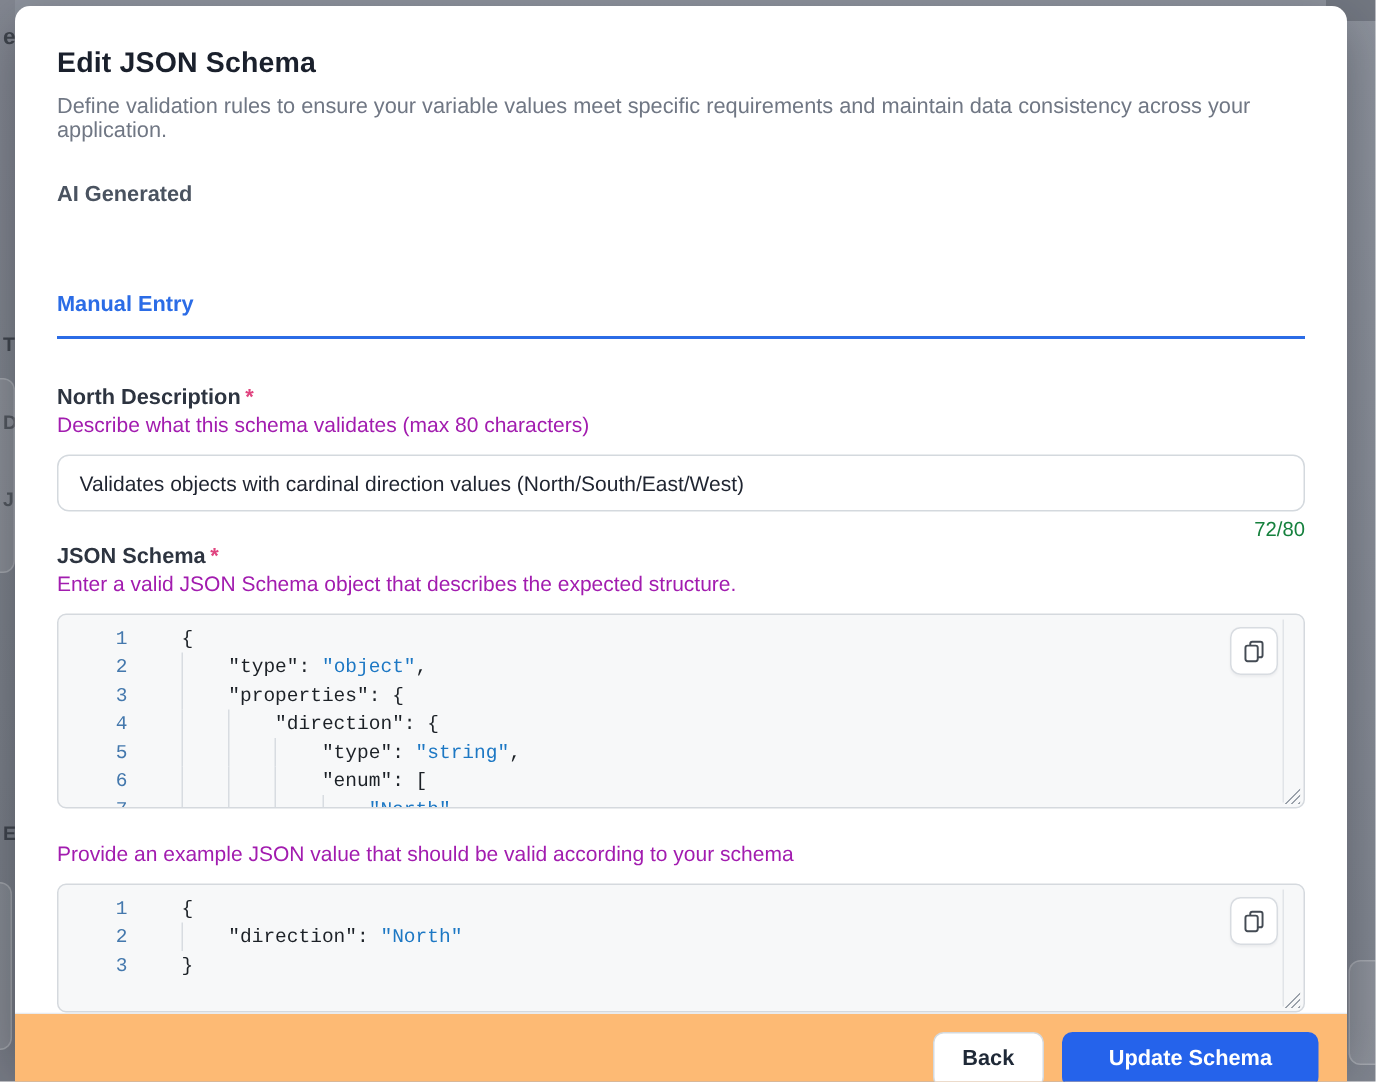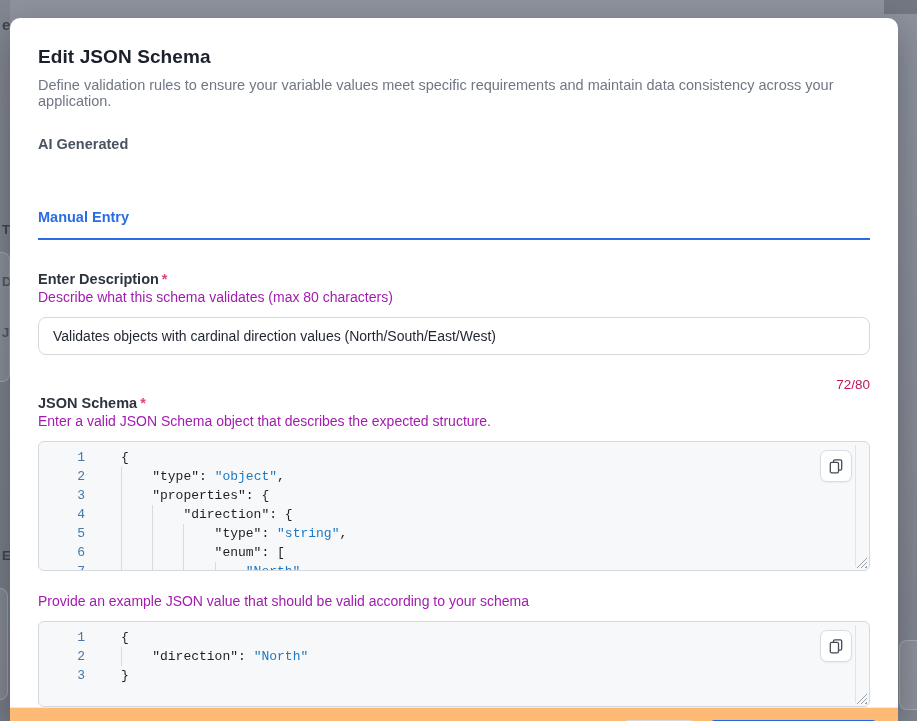--- a/index.html
+++ b/index.html
@@ -13,21 +13,21 @@
   
   .bg-frag { position:absolute; color:#3f444c; font-size:13px; font-weight:600; z-index:0; }
   .bg-band { position:absolute; left:0; top:0; bottom:0; width:10px; background:rgba(0,0,0,0.07); z-index:0; }
   .bg-box  { position:absolute; border-radius:8px; background:rgba(255,255,255,0.10);
              border:1px solid rgba(255,255,255,0.22); z-index:0; }
   .bg-darkstrip { position:absolute; background:rgba(45,50,60,0.28); z-index:0; }
   .bg-link { position:absolute; color:#5f7ad0; font-size:13px; z-index:0; }
 
   
   .modal {
-    position:absolute; left:10px; top:18px; width:888px; height:699px;
+    position:absolute; left:10px; top:4px; width:888px; height:699px;
     background:#ffffff; border-radius:10px; z-index:2;
     box-shadow:0 12px 34px rgba(20,24,32,0.35);
     display:flex; flex-direction:column;
   }
   .modal-main { padding:28px 28px 0; flex:1; }
 
   .m-title { font-size:19px; font-weight:700; color:#1a202c; letter-spacing:.1px; }
   .m-sub   { margin-top:9px; font-size:14.5px; color:#707784; }
 
   
@@ -40,21 +40,21 @@
   .field-label { font-size:14.5px; font-weight:700; color:#2d3440; }
   .req { color:#e0447f; font-weight:700; margin-left:3px; }
   .helper { margin-top:2px; font-size:14px; color:#a21caf; }
 
   .desc-field { margin-top:31px; }
   .text-input {
     margin-top:12px; width:100%; height:38px; border:1px solid #d4d9de; border-radius:8px;
     padding:0 14px; font-family:"Liberation Sans", sans-serif; font-size:14px; color:#1f2430;
     background:#fff; outline:none; display:block;
   }
-  .counter { margin-top:22px; text-align:right; font-size:13.5px; color:#be185d; height:18px; }
+  .counter { margin-top:4px; text-align:right; font-size:13.5px; color:#15803d; height:18px; }
 
   .schema-field { }
   .example-field { margin-top:22px; }
 
   
   .editor {
     position:relative; margin-top:12px; background:#f7f8f9;
     border:1px solid #d5d9de; border-radius:6px; overflow:hidden; padding-top:6px;
   }
   .editor.json-ed { height:130px; }
@@ -114,21 +114,21 @@
     <div class="m-title">Edit JSON Schema</div>
     <div class="m-sub">Define validation rules to ensure your variable values meet specific requirements and maintain data consistency across your application.</div>
 
     <div class="tabs">
       <div class="tab inactive">AI Generated</div>
       <div class="tab active">Manual Entry</div>
     </div>
 
     <div class="desc-field">
       <div class="field-label">
-        <span>Enter Description</span><span class="req">*</span>
+        <span>North Description</span><span class="req">*</span>
       </div>
       <div class="helper">Describe what this schema validates (max 80 characters)</div>
       <input class="text-input" type="text" value="Validates objects with cardinal direction values (North/South/East/West)" style="">
       <div class="counter">72/80</div>
     </div>
 
     <div class="schema-field">
       <div class="field-label">
         <span>JSON Schema</span><span class="req">*</span>
       </div>

